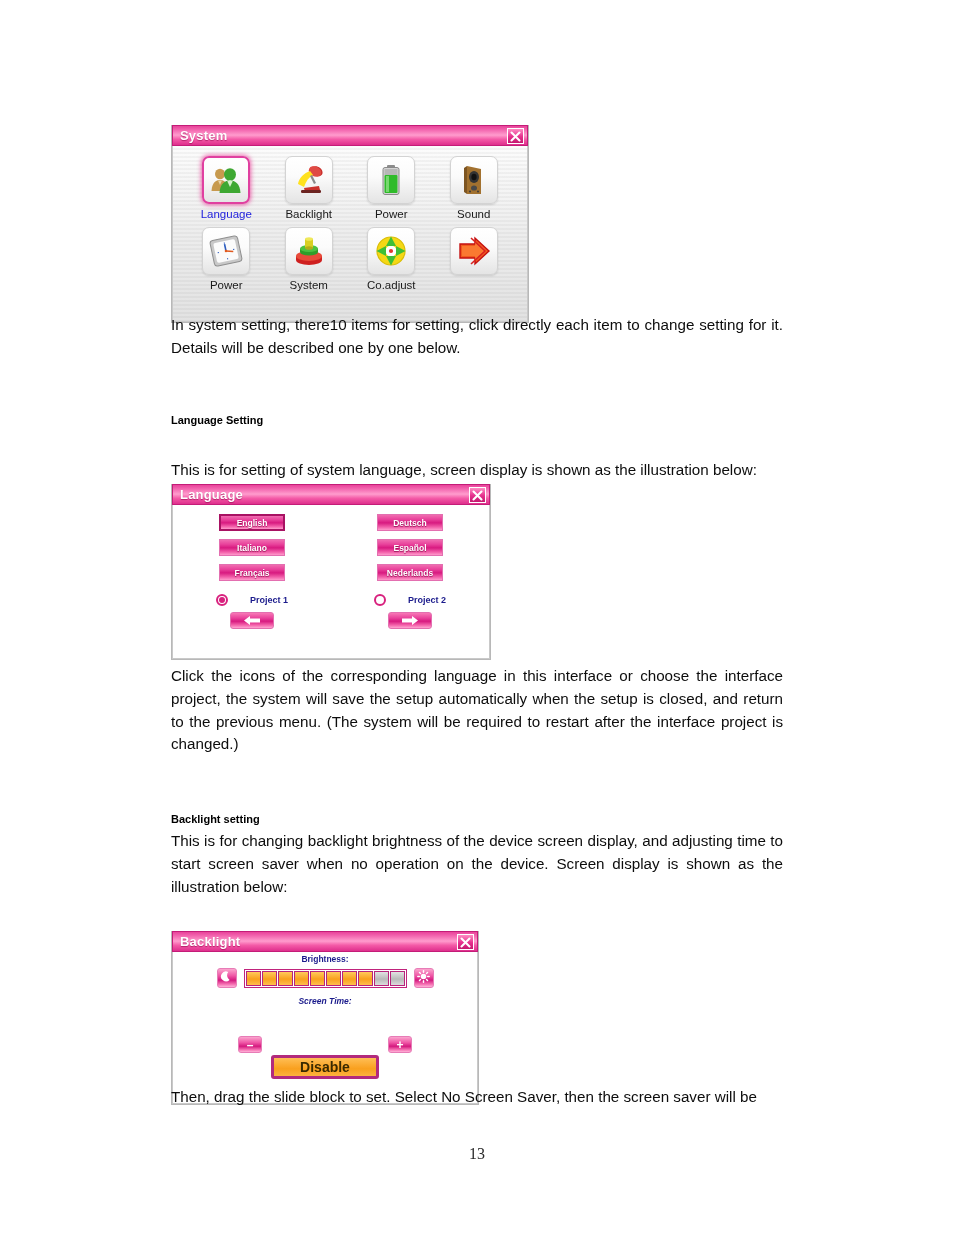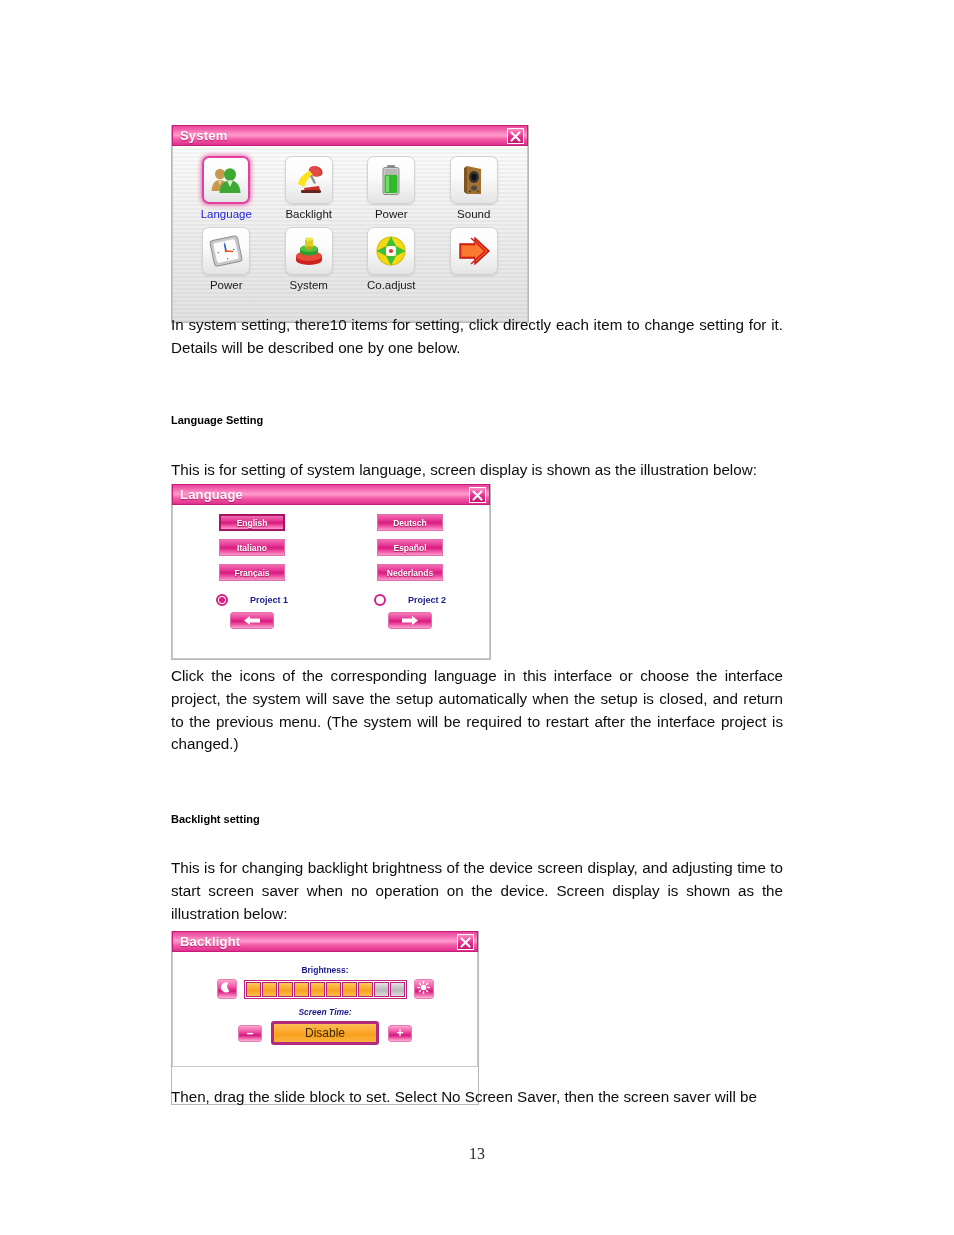--- a/index.html
+++ b/index.html
@@ -205,26 +205,26 @@
 
   
   #backlight-window {
     position: absolute;
     left: 0px;
     top: 931px;
     width: 308px;
     height: 174px;
   }
   #backlight-window .win-body {
-    height: 115px;
+    height: 152px;
     background: #ffffff;
     border-left: 1px solid #c9c9c9;
     border-right: 1px solid #c9c9c9;
     border-bottom: 1px solid #c9c9c9;
-    padding-top: 13px;
+    padding-top: 2px;
   }
   .bl-section-label {
     text-align: center;
     font-size: 8.5px;
     font-weight: bold;
     color: #1b1b8c;
     margin-bottom: 4px;
   }
   .bl-row {
     display: flex;
@@ -268,21 +268,21 @@
     border: 1px solid #e77cb7;
     display: flex; align-items: center; justify-content: center;
     color: #fff; font-size: 12px; font-weight: bold; line-height: 1;
   }
   .time-value {
     width: 108px; height: 24px;
     background: linear-gradient(to bottom, #ffbe55, #f9a01e 60%, #fcb23e);
     border: 3px solid #b22a7d;
     border-radius: 3px;
     display: flex; align-items: center; justify-content: center;
-    font-size: 12px; font-weight: normal; color: #3a2a00;
+    font-size: 14px; font-weight: bold; color: #3a2a00; margin-top: 45px;
   }
 
   
   .page-number {
     position: absolute;
     left: 0; right: 0;
     top: 1145px;
     text-align: center;
     font-family: "Liberation Serif", serif;
     font-size: 16px;
@@ -486,21 +486,21 @@
           </span>
         </div>
       </div>
     </div>
   </div>
 
   <p class="body-text" style="position:absolute; left:0; top:665px; width:612px;">Click the icons of the corresponding language in this interface or choose the interface project, the system will save the setup automatically when the setup is closed, and return to the previous menu. (The system will be required to restart after the interface project is changed.)</p>
 
   <h3 class="heading" style="position:absolute; left:0; top:808px;">Backlight setting</h3>
 
-  <p class="body-text" style="position:absolute; left:0; top:857px; width:612px;">This is for changing backlight brightness of the device screen display, and adjusting time to start screen saver when no operation on the device. Screen display is shown as the illustration below:</p>
+  <p class="body-text" style="position:absolute; left:0; top:830px; width:612px;">This is for changing backlight brightness of the device screen display, and adjusting time to start screen saver when no operation on the device. Screen display is shown as the illustration below:</p>
 
   <div class="device-window" id="backlight-window">
     <div class="titlebar">
       <span class="title">Backlight</span>
       <div class="close-btn">
         <svg width="11" height="11" viewBox="0 0 11 11" aria-hidden="true">
           <path d="M1.5 1.5 L9.5 9.5 M9.5 1.5 L1.5 9.5" stroke="#ffffff" stroke-width="2.1" stroke-linecap="round"></path>
         </svg>
       </div>
     </div>

